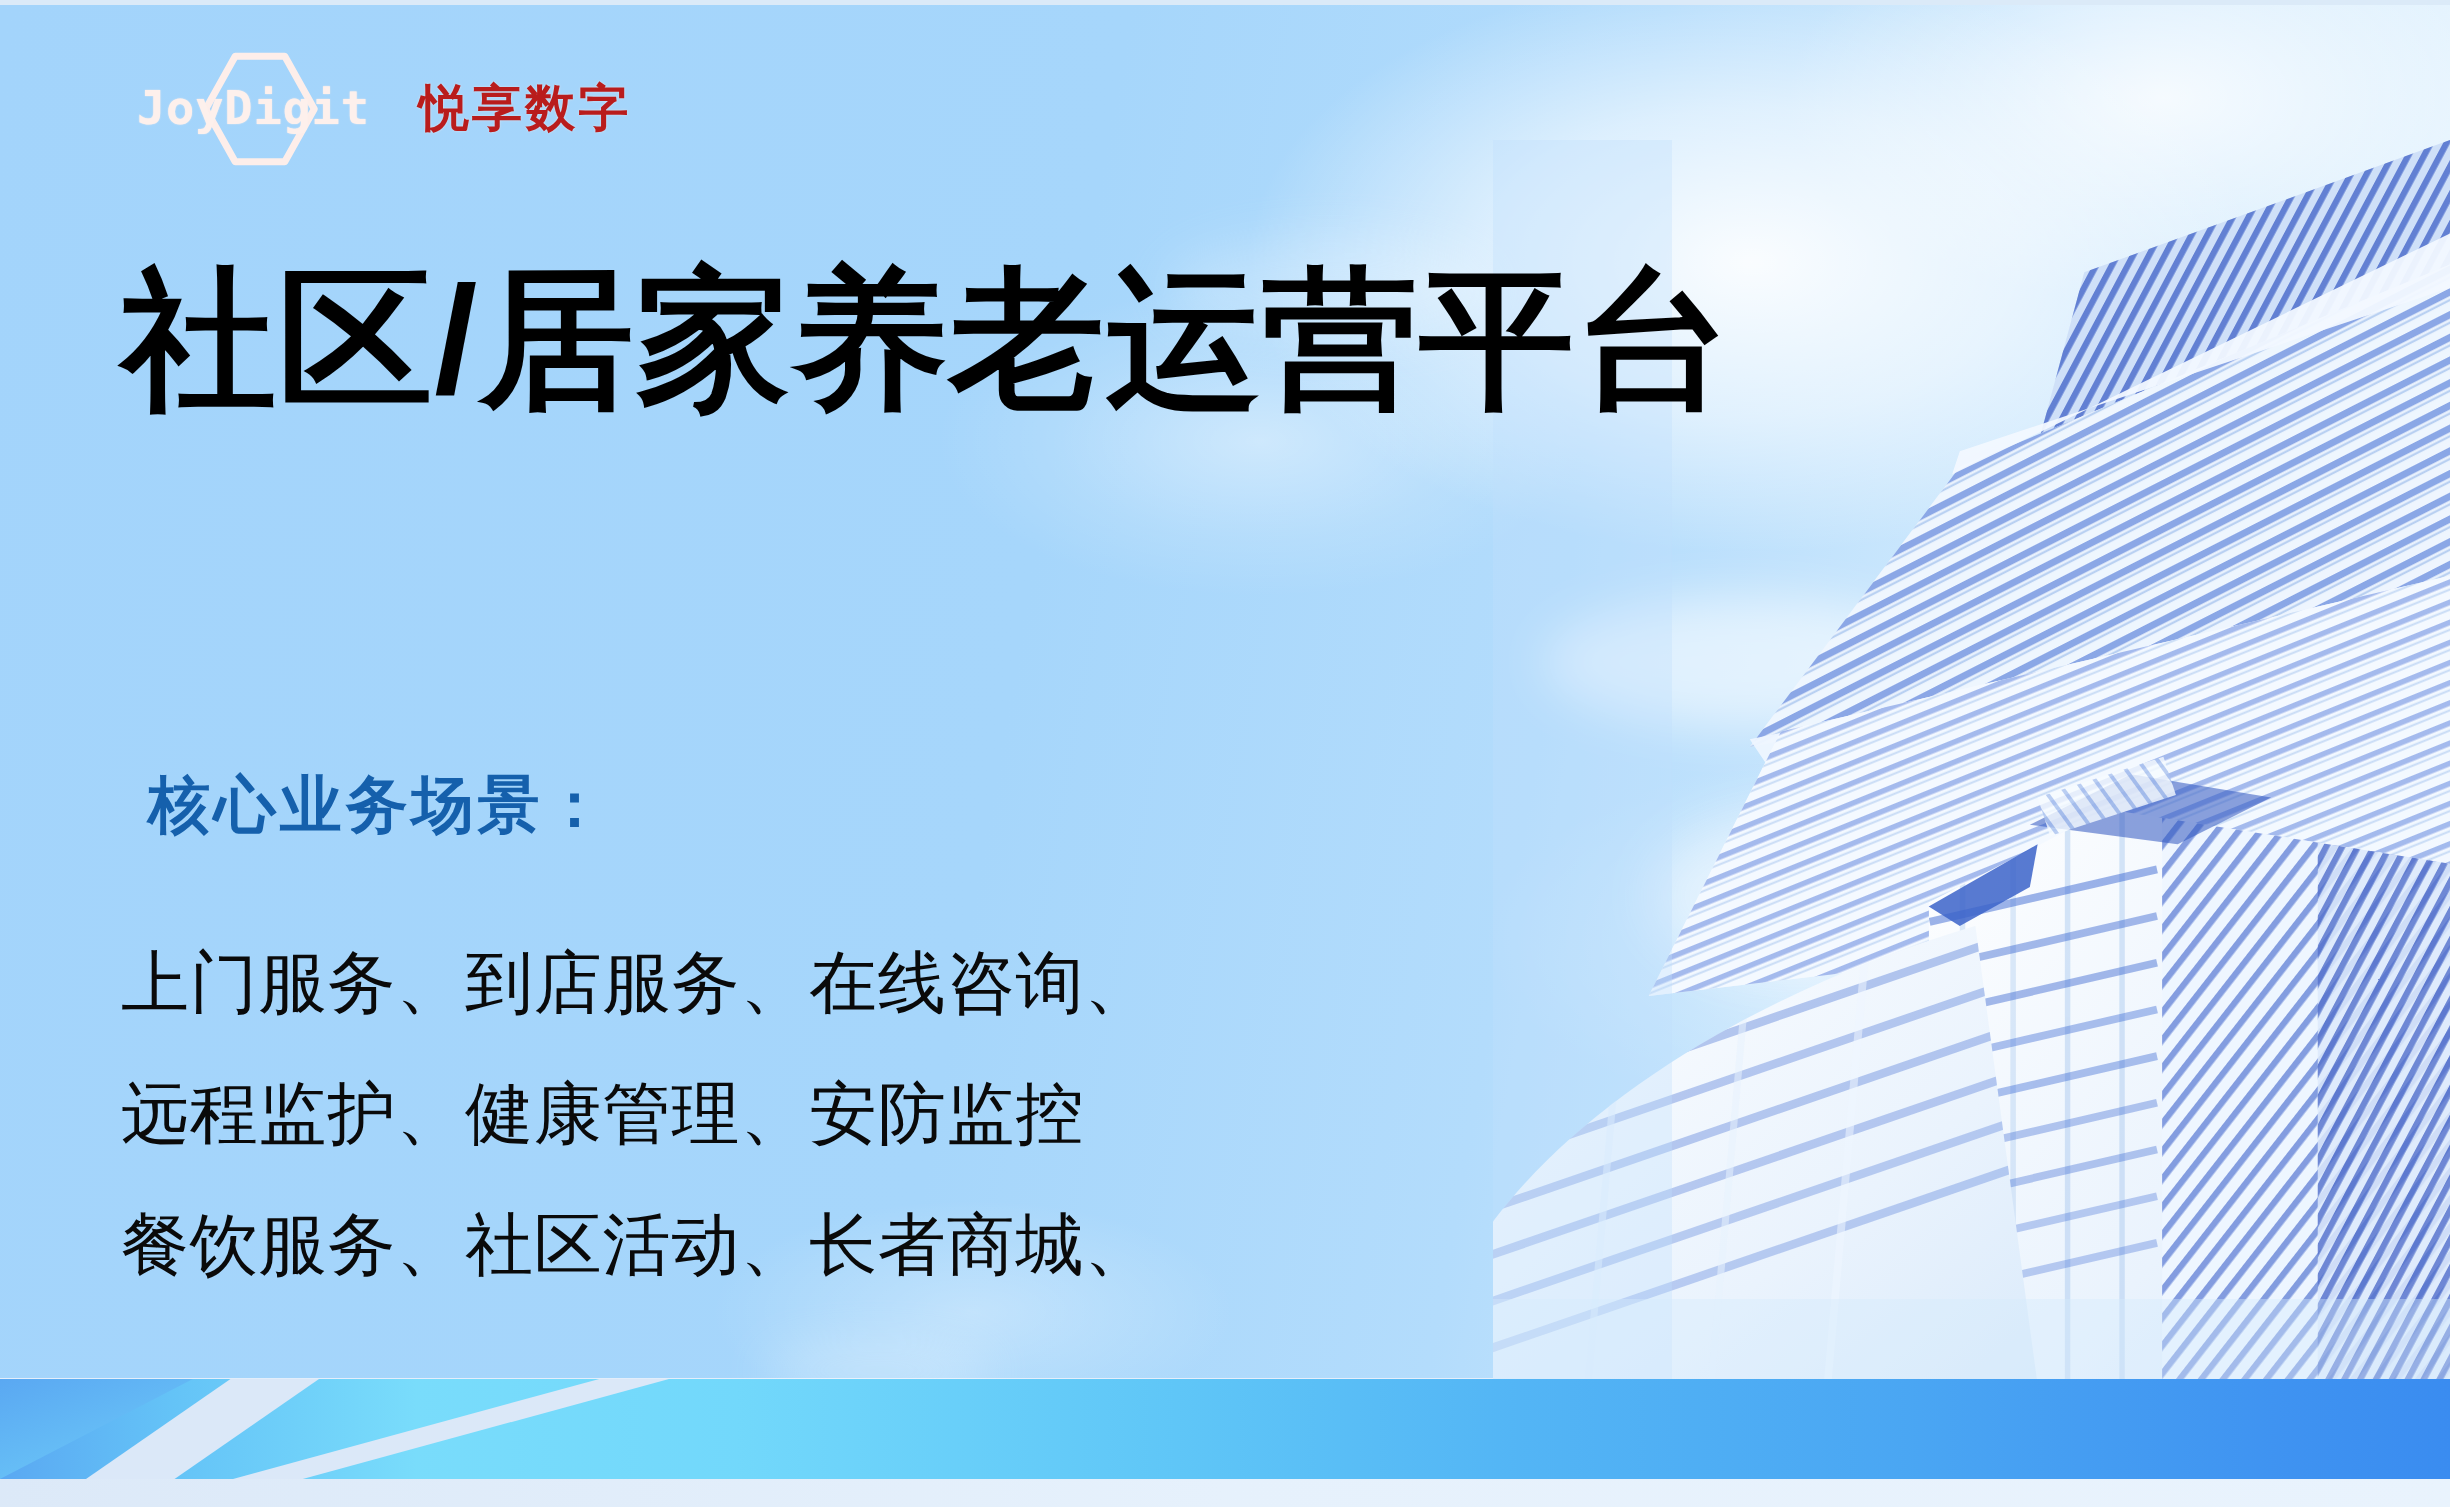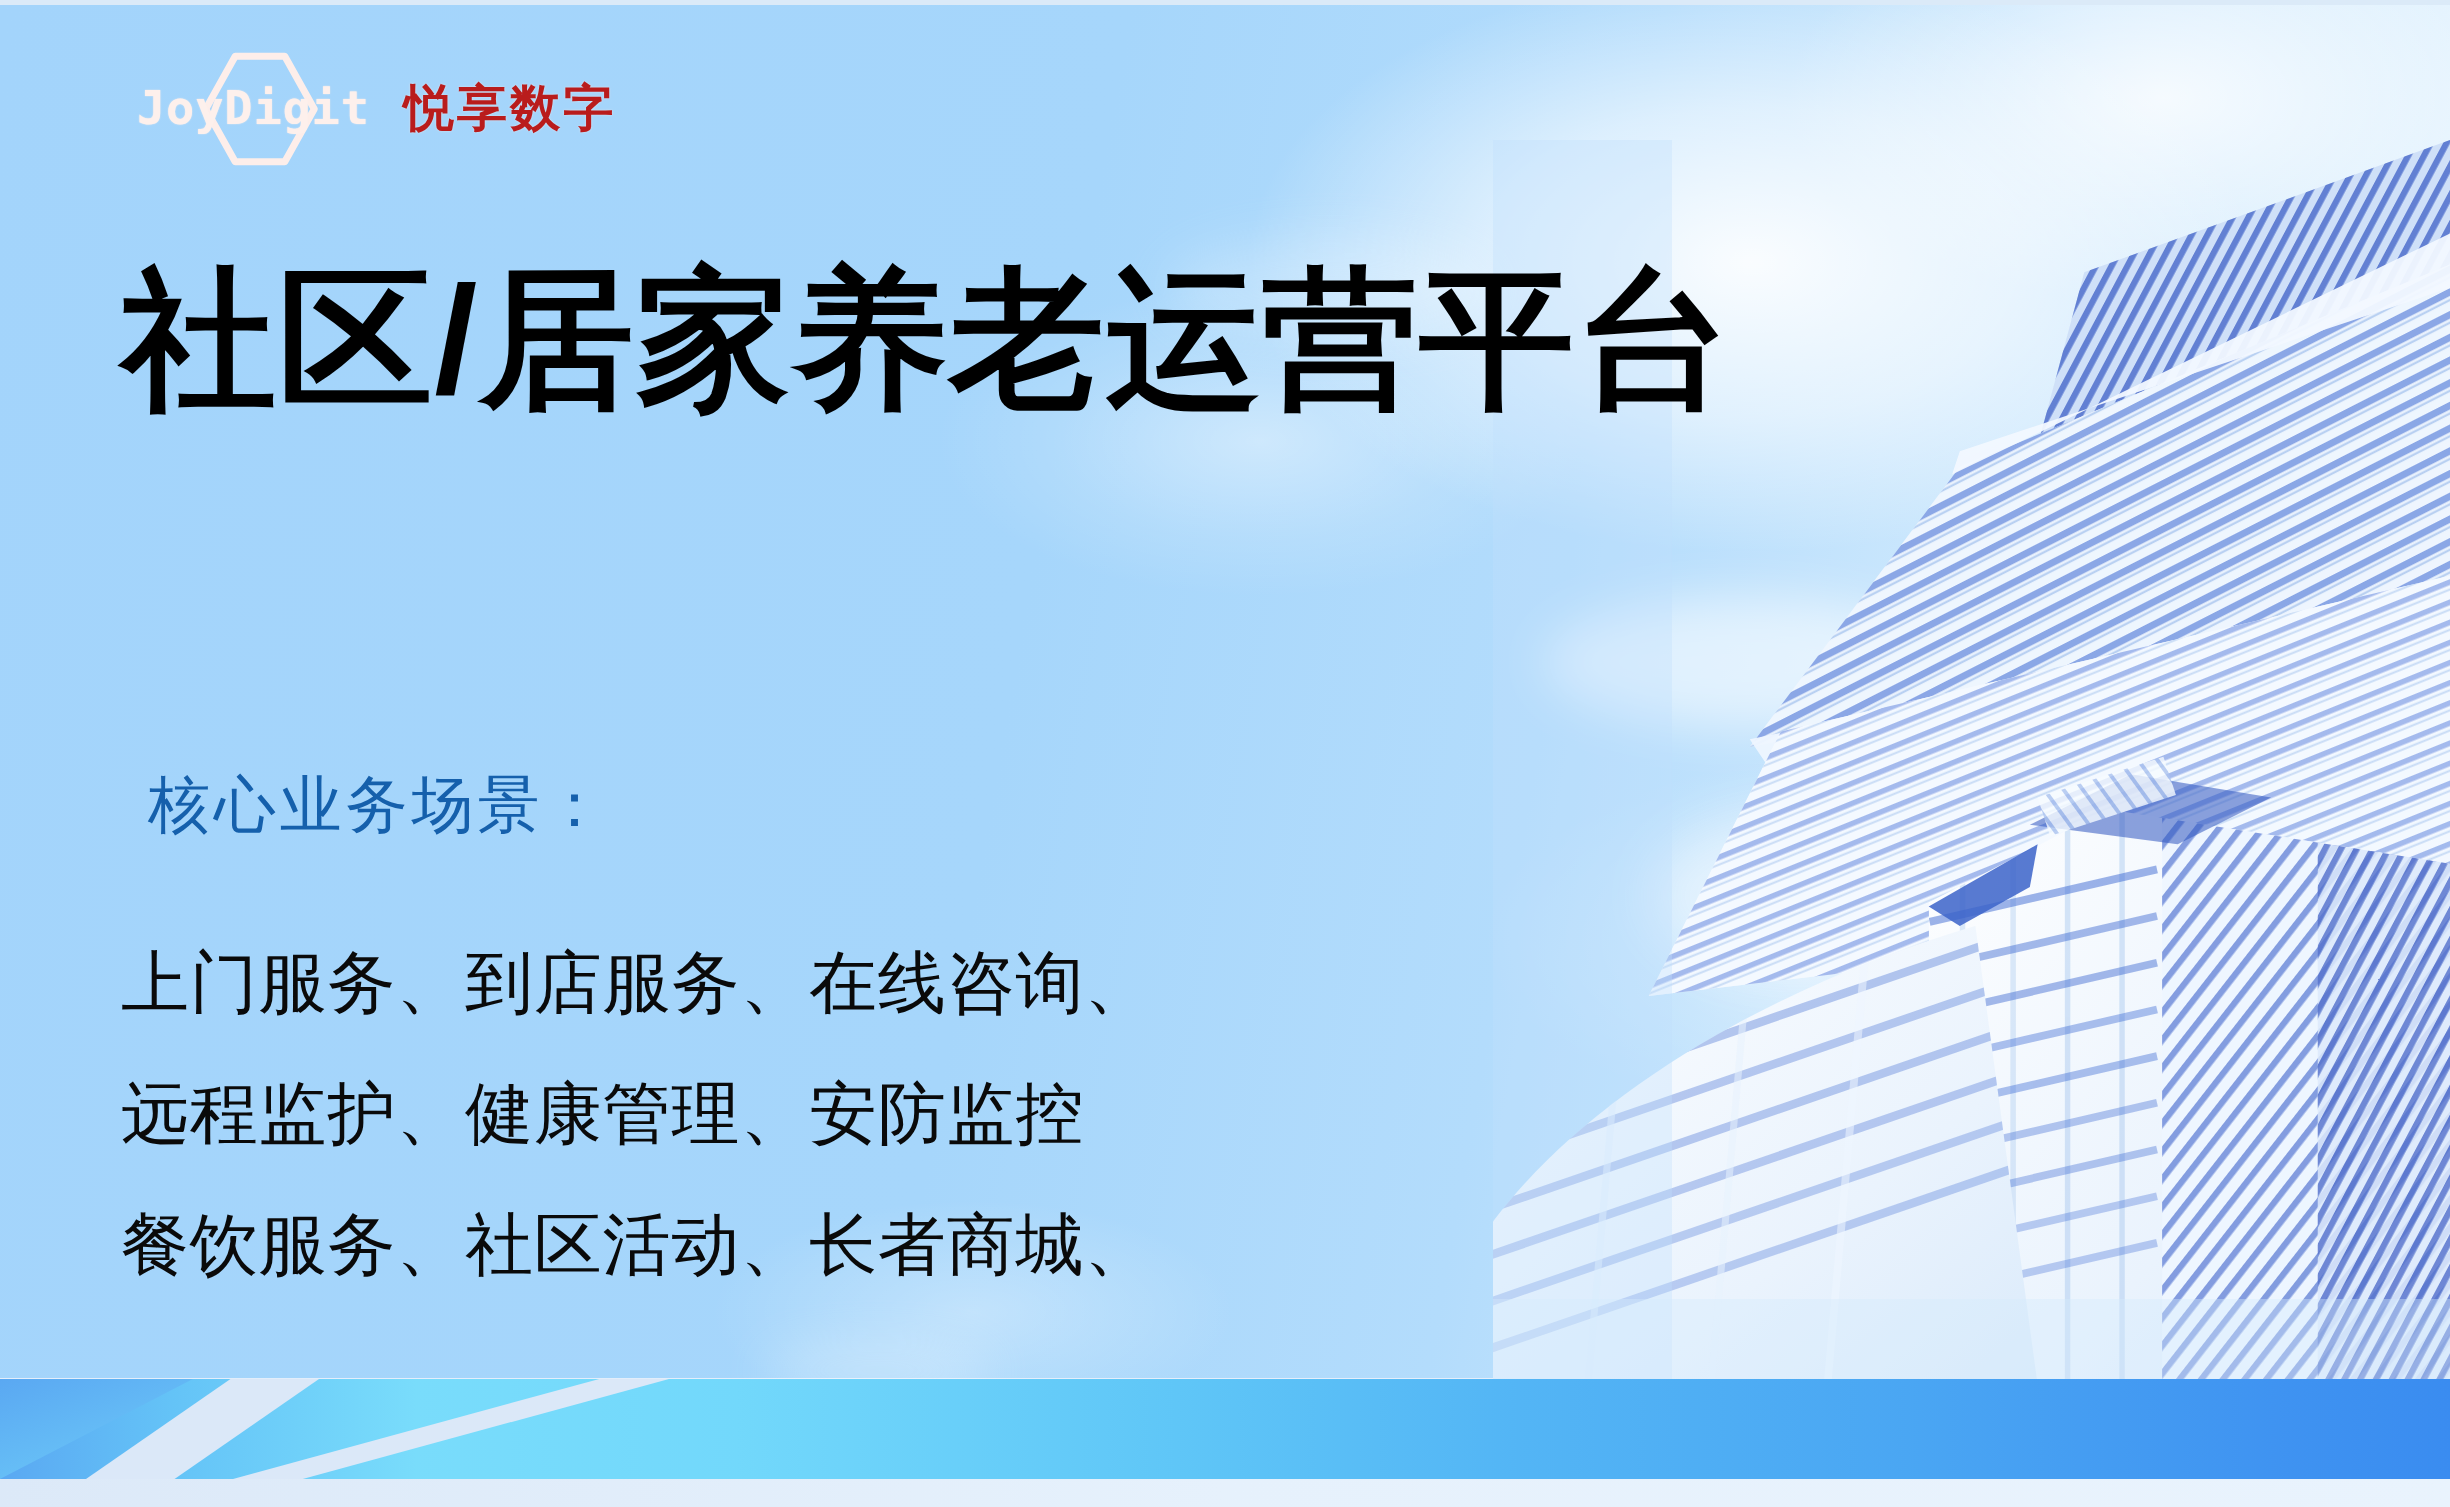--- a/index.html
+++ b/index.html
@@ -66,21 +66,21 @@
     pointer-events: none;
   }
 
   
   .logo {
     position: absolute;
     left: 137px;
     top: 72px;
     display: flex;
     align-items: center;
-    gap: 10px;
+    gap: 25px;
     height: 72px;
   }
   .logo-mark {
     position: relative;
     width: 257px;
     height: 72px;
   }
   .logo-hex {
     position: absolute;
     left: 61px;
@@ -124,21 +124,21 @@
     transform: scaleX(1.02);
     transform-origin: left center;
   }
 
   
   .subhead {
     position: absolute;
     left: 148px;
     top: 762px;
     font-size: 62px;
-    font-weight: 400;
+    font-weight: 700;
     color: #1560ac;
     letter-spacing: 3.9px;
     line-height: 86px;
     white-space: nowrap;
   }
 
   
   .body-lines {
     position: absolute;
     left: 121px;

